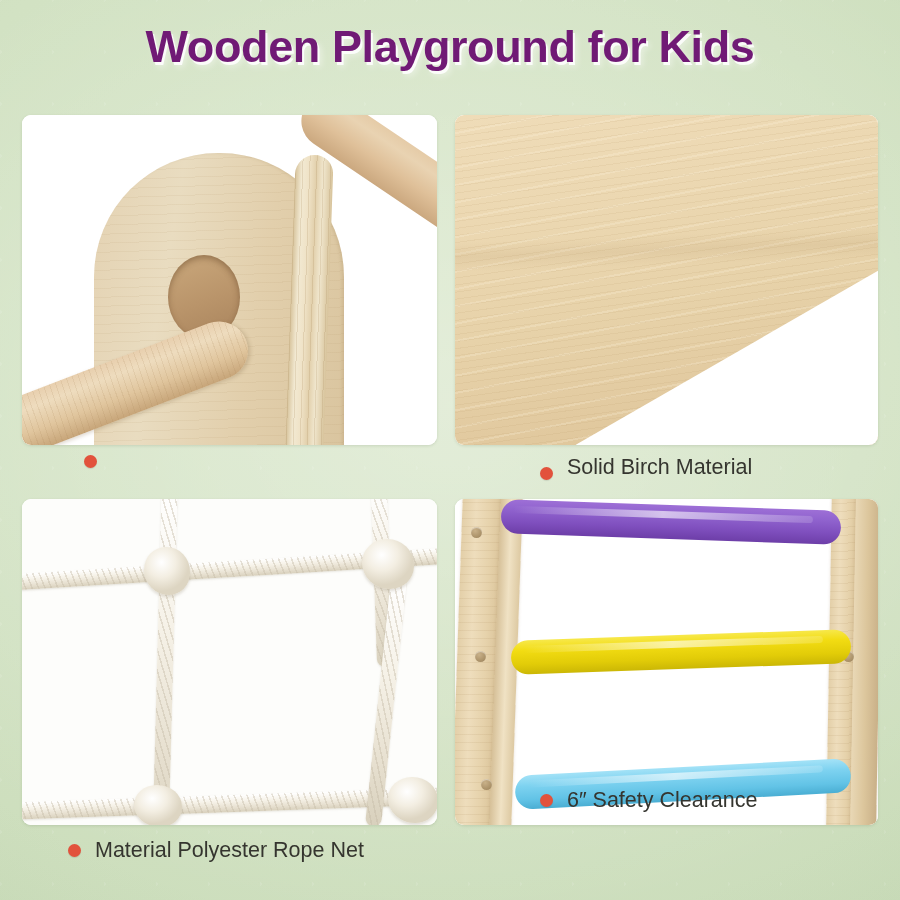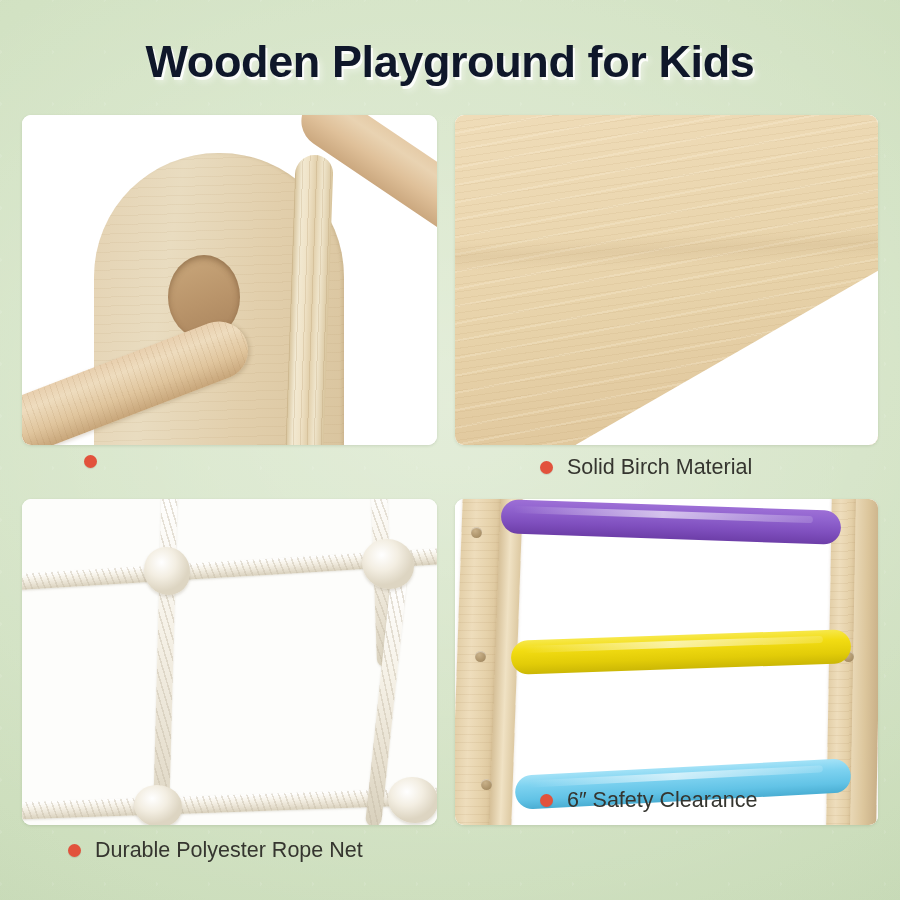--- a/index.html
+++ b/index.html
@@ -18,26 +18,26 @@
       radial-gradient(120% 95% at 42% 34%, #d9e7cb 0%, #d2e2c3 48%, #c7dab6 100%);
     background-size:52px 52px,52px 52px,100% 100%;
   }
   #bg-vignette{
     position:absolute;inset:0;
     background:radial-gradient(130% 100% at 50% 45%, rgba(255,255,255,.30) 0%, rgba(255,255,255,0) 58%, rgba(120,150,105,.16) 100%);
     pointer-events:none;
   }
   
   #title{
-    position:absolute;left:0;right:0;top:36px;
+    position:absolute;left:0;right:0;top:21px;
     text-align:center;
     font-size:45px;
     font-weight:bold;
     letter-spacing:-.4px;
-    color:#0f172a;
+    color:#701a75;
     text-shadow:2px 3px 0 rgba(255,255,255,.85), 4px 5px 6px rgba(255,255,255,.45);
     white-space:nowrap;
   }
   
   .card{
     position:absolute;
     background:#ffffff;
     border-radius:9px;
     overflow:hidden;
     box-shadow:0 1px 3px rgba(90,110,80,.18);
@@ -47,21 +47,21 @@
   #card-3{left:22px;top:499px;width:415px;height:326px;}
   #card-4{left:455px;top:499px;width:423px;height:326px;}
 
   .caption{
     position:absolute;
     display:flex;align-items:center;gap:14px;
     font-size:21.5px;color:#35352f;
     white-space:nowrap;
   }
   #caption-1{left:84px;top:455px;}
-  #caption-2{left:540px;top:455px;}
+  #caption-2{left:540px;top:455px;align-items:flex-end;}
   #caption-3{left:68px;top:838px;}
   #caption-4{left:540px;top:788px;}
   .dot{
     width:13px;height:13px;border-radius:50%;
     background:#e2523c;flex:none;
     box-shadow:0 1px 1px rgba(0,0,0,.10);
   }
 
   
   .ph{position:absolute;inset:0;background:#fff;}
@@ -261,18 +261,18 @@
 
 <div class="caption" id="caption-1">
   <span class="dot"></span>
 </div>
 <div class="caption" id="caption-2">
   <span class="dot"></span>
   <span>Solid Birch Material</span>
 </div>
 <div class="caption" id="caption-3">
   <span class="dot"></span>
-  <span>Durable Polyester Rope Net</span>
+  <span>Material Polyester Rope Net</span>
 </div>
 <div class="caption" id="caption-4">
   <span class="dot"></span>
   <span>6″ Safety Clearance</span>
 </div>
 
 </body></html>

